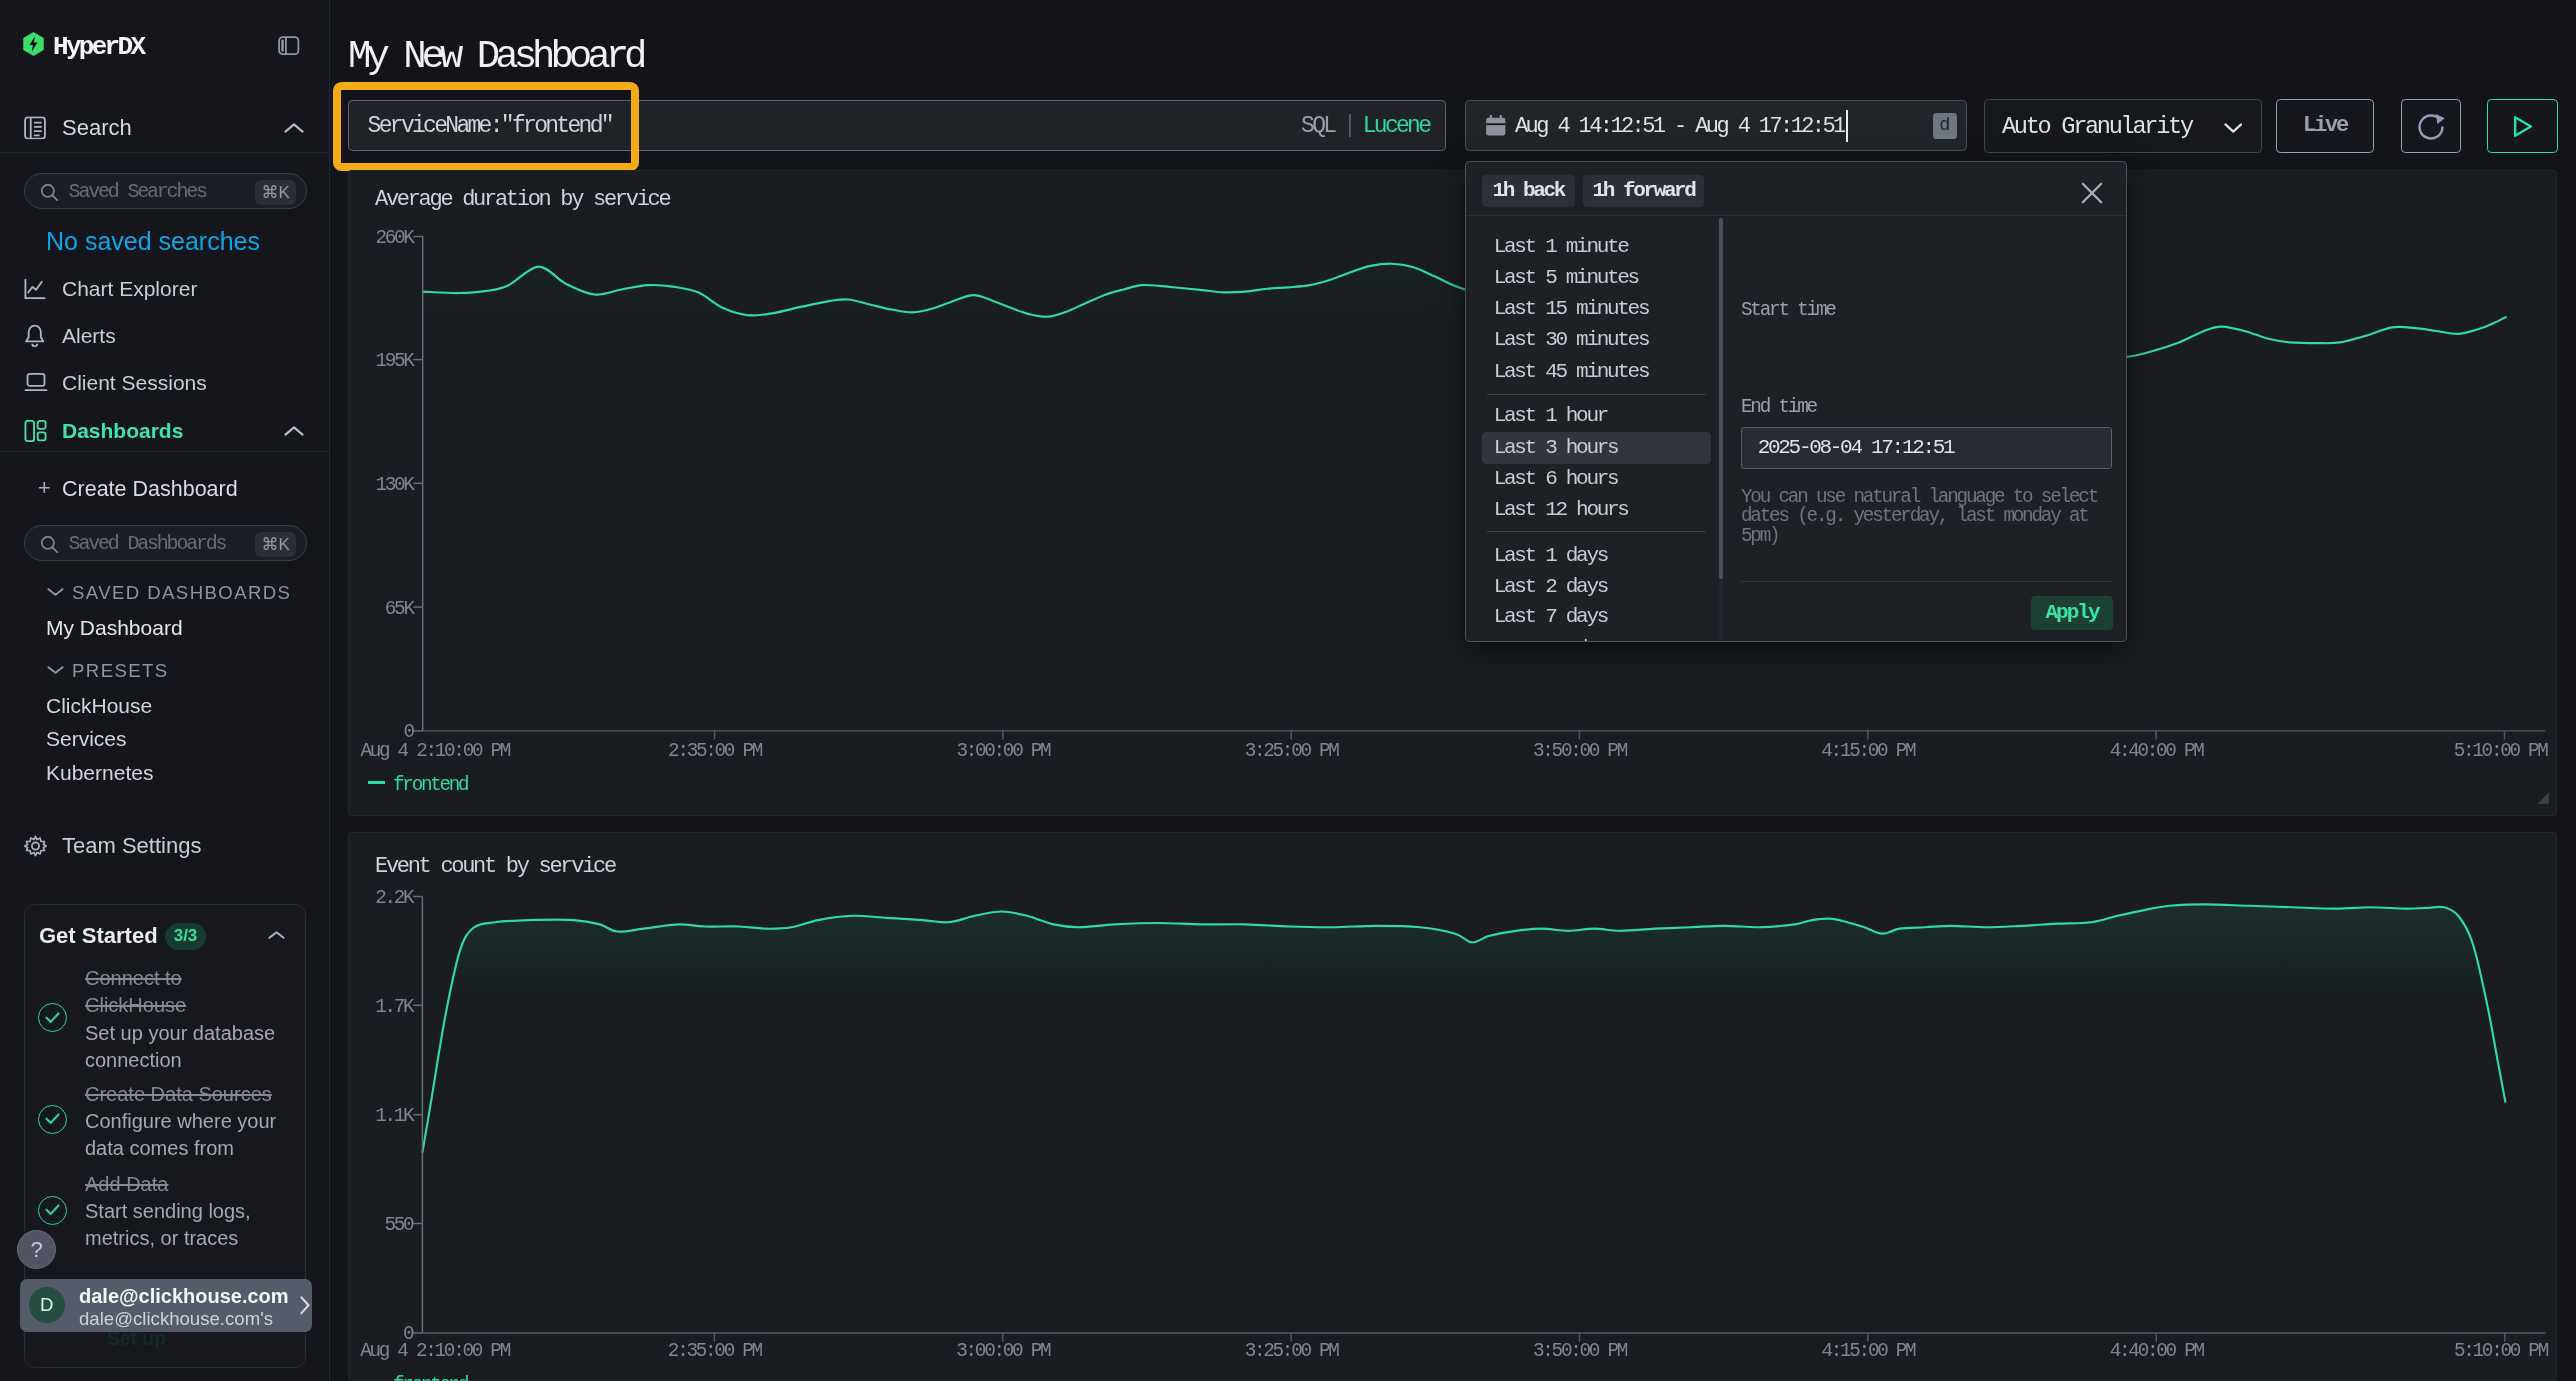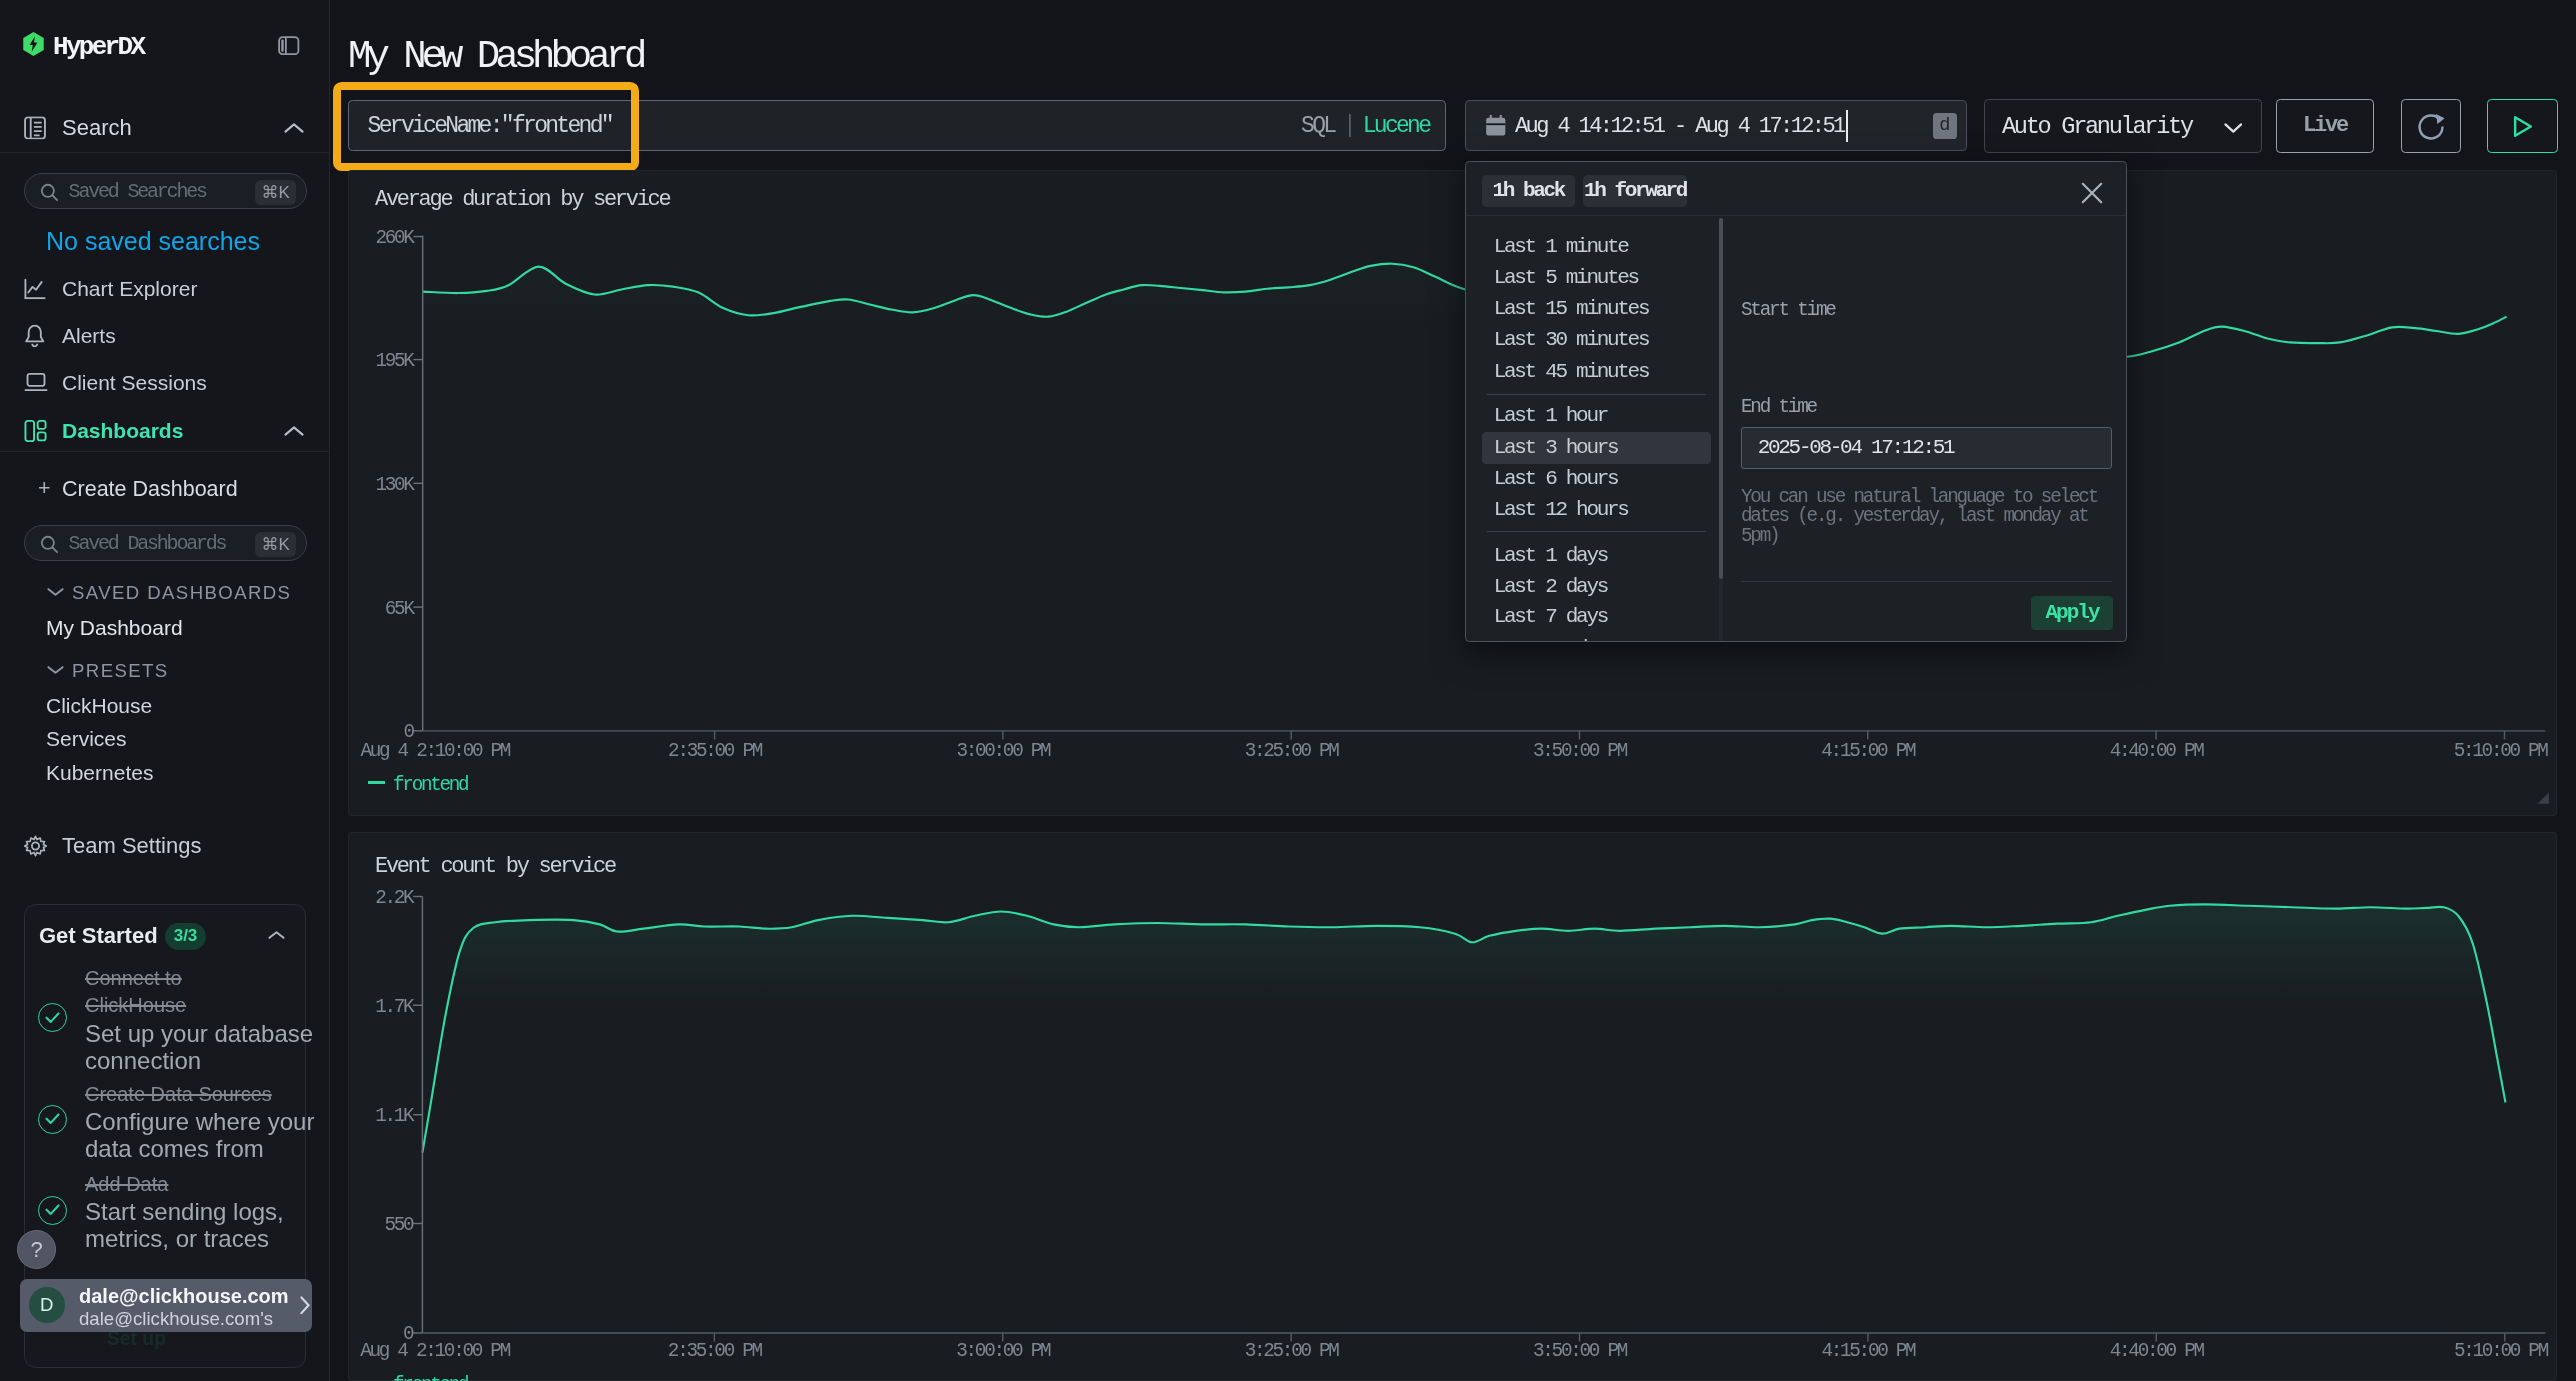--- a/index.html
+++ b/index.html
@@ -17,21 +17,21 @@
 .pillinput{position:absolute;left:23.6px;width:283px;height:36px;border:0.7px solid #3a3e46;border-radius:18.6px;background:#1b1e24;}
 .pillinput .mag{position:absolute;left:15.7px;top:8.6px;}
 .pillinput .ph{position:absolute;left:44px;top:50%;transform:translateY(-50%);font-size:20px;color:#646c77;letter-spacing:-2.2px;}
 .pillinput .kbd{position:absolute;right:9.3px;top:5.7px;height:25px;background:#2a2e35;border-radius:5.7px;font-family:"Liberation Sans",sans-serif;font-size:17px;color:#959ca7;line-height:25px;padding:0 6.4px;}
 .shead{position:absolute;left:46px;transform:translateY(-50%);font-family:"Liberation Sans",sans-serif;font-size:18.6px;color:#8d95a2;letter-spacing:1.4px;white-space:nowrap;}
 .sitem{position:absolute;left:46px;transform:translateY(-50%);font-family:"Liberation Sans",sans-serif;font-size:21px;color:#d2d6dc;white-space:nowrap;}
 
 
 #gscard{position:absolute;left:24px;top:904px;width:282px;height:464px;border:0.7px solid #2a2d34;border-radius:11.4px;background:#16181d;}
 .gst{font-family:"Liberation Sans",sans-serif;font-size:20px;color:#848a93;text-decoration:line-through;line-height:27px;position:absolute;left:61px;}
-.gsd{font-family:"Liberation Sans",sans-serif;font-size:24px;color:#a3a9b1;line-height:27px;position:absolute;left:61px;}
+.gsd{font-family:"Liberation Sans",sans-serif;font-size:20px;color:#a3a9b1;line-height:27px;position:absolute;left:61px;}
 
 
 #userchip{position:absolute;left:20px;top:1279px;width:292px;height:53px;border-radius:7.2px;background:#565b69;}
 #helpq{position:absolute;left:17px;top:1230px;width:39px;height:39px;border-radius:50%;background:#515462;border:0.7px solid #686b7a;color:#c6cad6;font-family:"Liberation Sans",sans-serif;font-size:22px;text-align:center;line-height:37px;}
 
 
 h1{position:absolute;left:348px;top:35px;font-family:"Liberation Mono",monospace;font-weight:normal;font-size:39px;color:#eff1f4;letter-spacing:-5px;}
 #searchbar{position:absolute;left:348px;top:100px;width:1098px;height:51px;background:#1f2227;border:1.4px solid #60666f;border-radius:4.3px;}
 #searchbar .q{position:absolute;left:18.6px;top:50%;transform:translateY(-50%);font-size:23px;letter-spacing:-2.7px;color:#ced3da;}
 #searchbar .modes{position:absolute;right:15.7px;top:50%;transform:translateY(-50%);font-size:23px;letter-spacing:-2.7px;color:#9aa1ab;}
@@ -343,21 +343,21 @@
     <text x="2207" y="1895" text-anchor="middle">3:50:00 PM</text>
     <text x="2610" y="1895" text-anchor="middle">4:15:00 PM</text>
     <text x="3013" y="1895" text-anchor="middle">4:40:00 PM</text>
     <text x="3494" y="1895" text-anchor="middle">5:10:00 PM</text>
   </g>
 </svg>
 <div class="legend" style="left:368px;top:1374px;"><span class="dash"></span>frontend</div>
 
 <div id="dd">
   <div class="chip" style="left:15.7px;width:93px;">1h back</div>
-  <div class="chip" style="left:117px;width:104px;">1h forward</div>
+  <div class="chip" style="left:117px;width:121px;">1h forward</div>
   <svg class="abs" style="left:614px;top:18.6px" width="24" height="24" viewBox="0 0 34 34">
       <line x1="4" y1="4" x2="30" y2="30" stroke="#aab0b9" stroke-width="3.2" stroke-linecap="round"></line>
       <line x1="30" y1="4" x2="4" y2="30" stroke="#aab0b9" stroke-width="3.2" stroke-linecap="round"></line>
     </svg>
   <div class="topline"></div>
   <div class="dditem" style="top:69px;">Last 1 minute</div>
   <div class="dditem" style="top:100px;">Last 5 minutes</div>
   <div class="dditem" style="top:131px;">Last 15 minutes</div>
   <div class="dditem" style="top:162px;">Last 30 minutes</div>
   <div class="dditem" style="top:194px;">Last 45 minutes</div>

